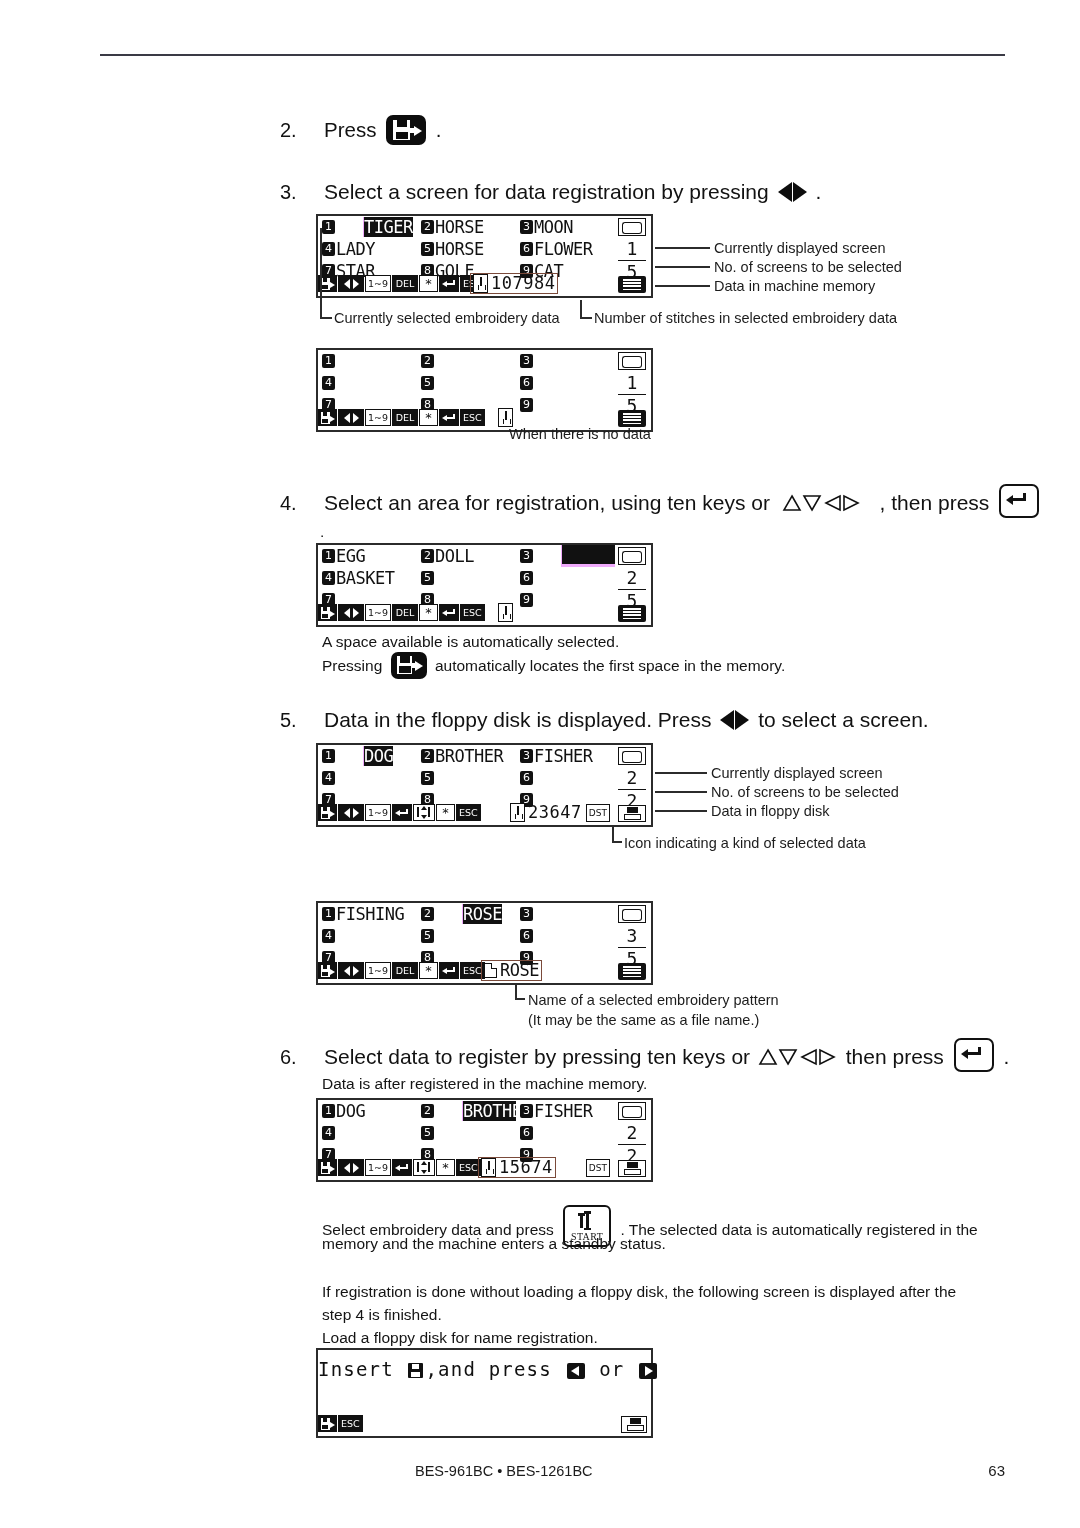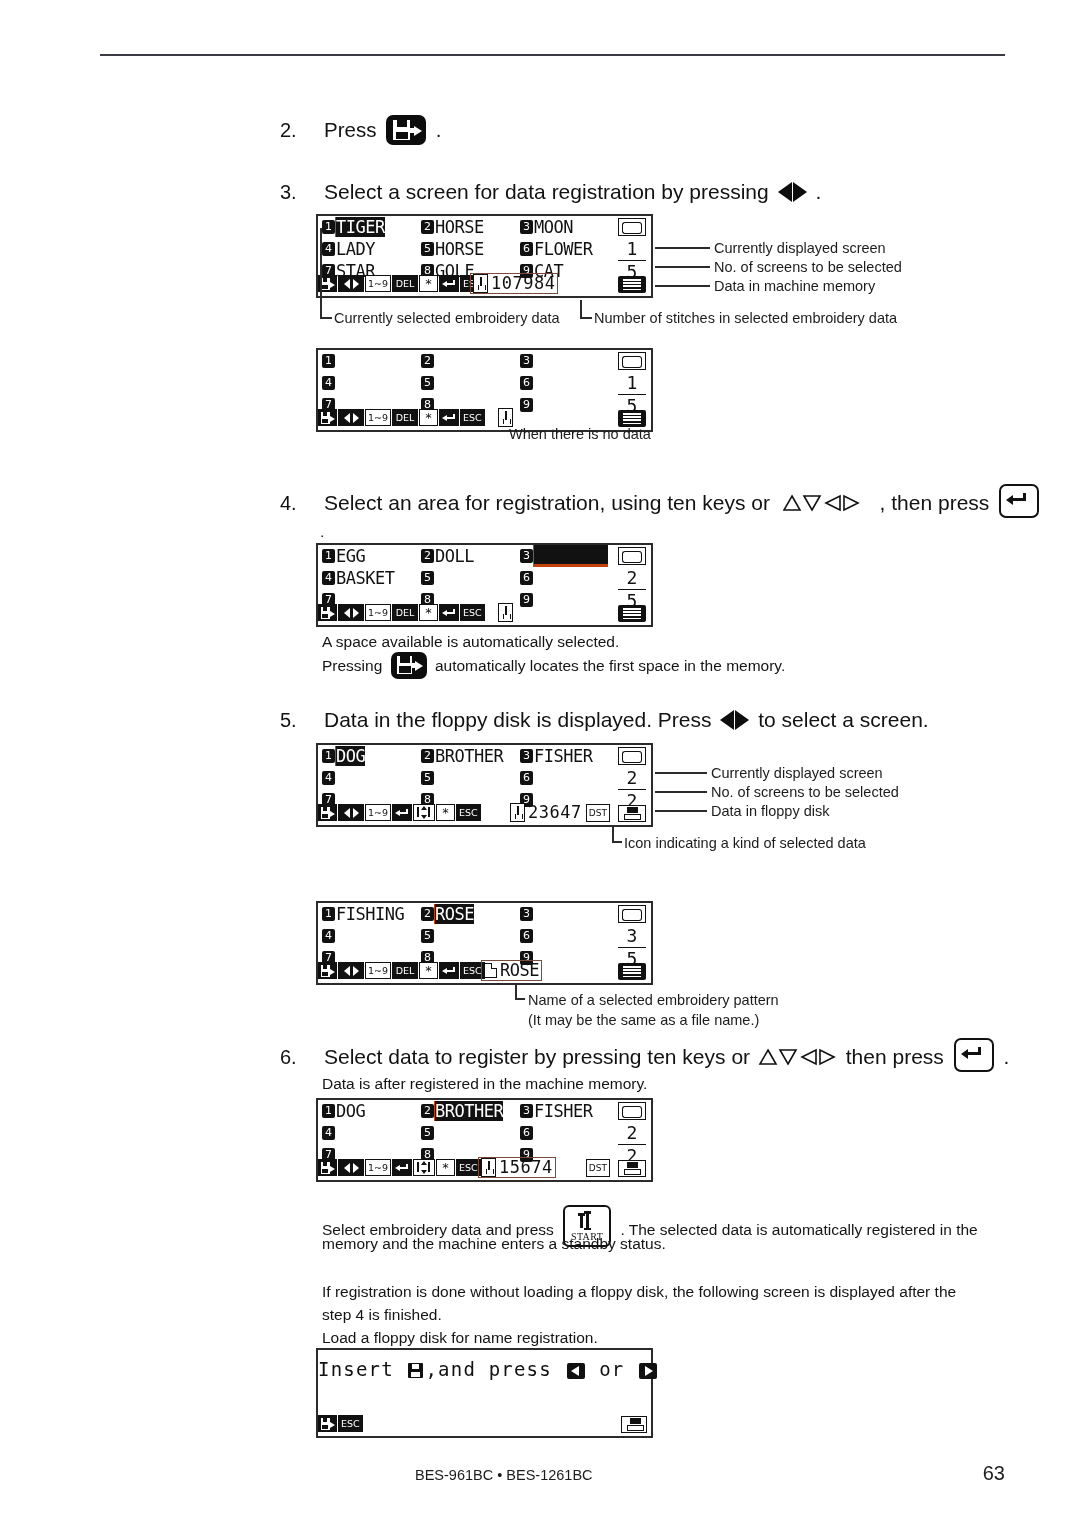--- a/index.html
+++ b/index.html
@@ -10,21 +10,21 @@
   }
   .page{position:relative;width:1080px;height:1528px;}
 
   
   .header{position:absolute;left:100px;top:48px;width:905px;}
   .header-title{text-align:right;font-size:15.5px;letter-spacing:.6px;color:#2a2a33;}
   .header-rule{margin-top:6px;border-bottom:2.2px solid #3a3a45;width:905px;}
   .footer{position:absolute;left:100px;top:1462px;width:905px;}
   .footer-inner{display:flex;justify-content:space-between;align-items:baseline;}
   .footer-model{font-size:14.5px;color:#1c1c1c;padding-left:315px;}
-  .footer-page{font-size:20px;color:#1c1c1c;}
+  .footer-page{font-size:15px;color:#1c1c1c;}
 
   
   .step{position:absolute;display:flex;align-items:baseline;}
   .step-num{width:44px;font-size:20px;color:#121212;flex:none;}
   .step-text{font-size:20.5px;color:#121212;line-height:1.35;}
   .step-text.big{font-size:21px;}
   .note{position:absolute;font-size:15.5px;color:#141414;line-height:1.55;}
   .ann{position:absolute;font-size:14.5px;color:#1c1c1c;line-height:1.5;white-space:nowrap;}
 
   
@@ -95,21 +95,21 @@
   .row{display:flex;height:22px;align-items:center;}
   .cell{display:flex;align-items:center;width:33.33%;height:22px;overflow:hidden;}
   .cell .num{
     width:13px;height:14px;background:#111;color:#fff;font-size:11px;line-height:14px;
     text-align:center;font-family:"DejaVu Sans",sans-serif;flex:none;margin-left:4px;border-radius:2px;
   }
   .cell .nm{
     font-size:17px;letter-spacing:-0.5px;color:#111;padding-left:1px;white-space:nowrap;
     line-height:20px;
   }
-  .cell.sel .nm{background:#c2410c;color:#fff;}
+  .cell.sel .nm{background:#f0abfc;color:#fff;margin-left:28px;}
   .cell.sel{background:transparent;}
   .cell .selband{background:#111;color:#fff;display:inline-block;height:20px;line-height:20px;}
 
   
   .lcd-right{position:absolute;right:0;top:0;width:36px;bottom:0;}
   .lcd-right .box{position:absolute;left:3px;width:28px;}
   .ic-book{
     top:2px;height:18px;border:1.3px solid #111;box-sizing:border-box;position:relative;
   }
   .ic-book:before{content:"";position:absolute;left:3px;top:3px;width:9px;height:10px;

